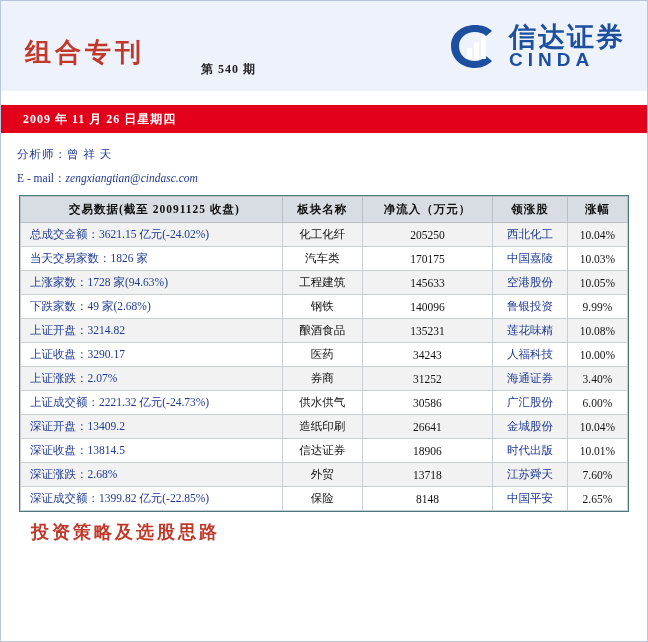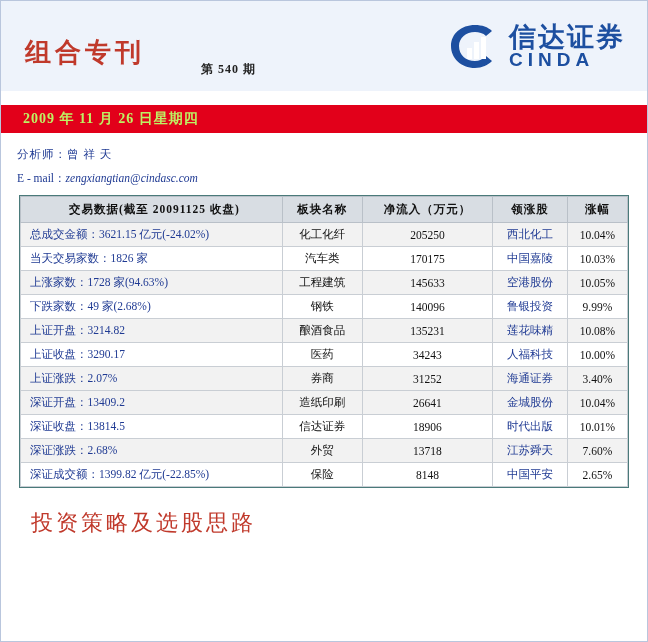--- a/index.html
+++ b/index.html
@@ -80,22 +80,22 @@
 
   
   .datebar {
     margin: 12px 0 0 0;
     height: 28px;
     background: #e2001a;
     display: flex;
     align-items: center;
   }
   .datebar span {
-    color: #bef264;
-    font-size: 14px;
+    color: #ffffff;
+    font-size: 12px;
     font-weight: bold;
     padding-left: 22px;
     letter-spacing: 1px;
   }
 
   
   .analyst {
     padding: 14px 0 0 16px;
     font-size: 11.5px;
     color: #1f3a93;
@@ -161,23 +161,23 @@
   }
   table.data tr.odd td {
     background: #f2f2f2;
   }
   table.data tr.even td {
     background: #ffffff;
   }
 
   
   .section-title {
-    margin: 20px 0 0 30px;
-    font-size: 22px;
-    font-weight: normal;
+    margin: 8px 0 0 30px;
+    font-size: 18px;
+    font-weight: bold;
     color: #c0392b;
     letter-spacing: 3px;
     font-family: "DejaVu Serif", serif;
   }
   .section-rule {
     margin: 10px 18px 0 18px;
     height: 1px;
     background: #ffffff;
   }
 </style>
@@ -271,20 +271,27 @@
           <td class="c4">人福科技</td>
           <td class="c5">10.00%</td>
         </tr>
         <tr class="odd">
           <td class="c1">上证涨跌：2.07%</td>
           <td class="c2">券商</td>
           <td class="c3">31252</td>
           <td class="c4">海通证券</td>
           <td class="c5">3.40%</td>
         </tr>
+        <tr class="even">
+          <td class="c1">上证成交额：2221.32 亿元(-24.73%)</td>
+          <td class="c2">供水供气</td>
+          <td class="c3">30586</td>
+          <td class="c4">广汇股份</td>
+          <td class="c5">6.00%</td>
+        </tr>
         <tr class="odd">
           <td class="c1">深证开盘：13409.2</td>
           <td class="c2">造纸印刷</td>
           <td class="c3">26641</td>
           <td class="c4">金城股份</td>
           <td class="c5">10.04%</td>
         </tr>
         <tr class="even">
           <td class="c1">深证收盘：13814.5</td>
           <td class="c2">信达证券</td>

